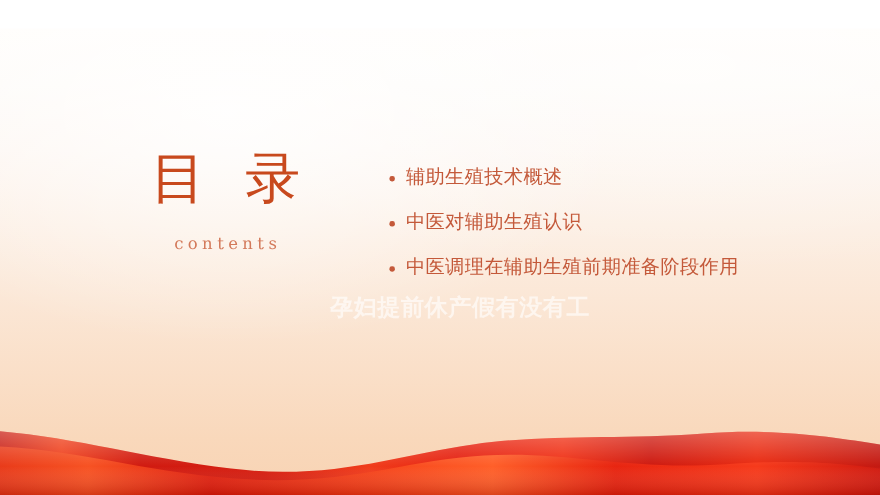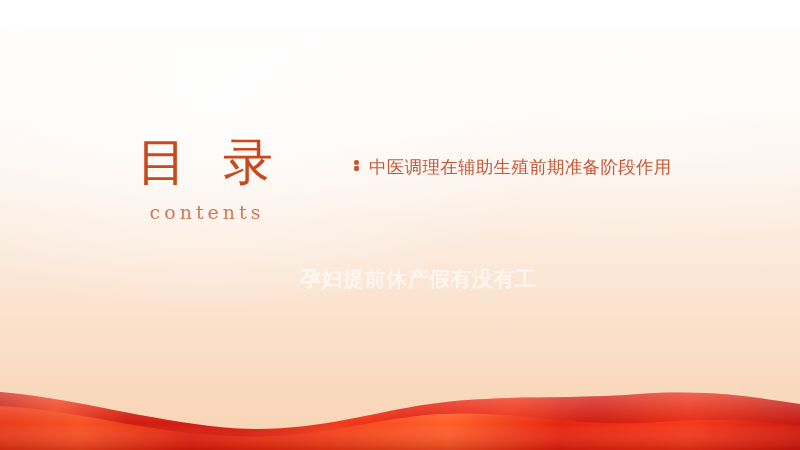--- a/index.html
+++ b/index.html
@@ -75,23 +75,23 @@
     font-family: "DejaVu Serif", "Liberation Serif", serif;
     font-size: 50px;
     letter-spacing: 10px;
     color: #c8491d;
     line-height: 1.12;
     font-weight: 400;
     white-space: nowrap;
     text-indent: 10px;
   }
   .title-sub {
-    margin-top: 11px;
+    margin-top: 22px;
     font-family: "DejaVu Serif", "Liberation Serif", serif;
-    font-size: 19px;
+    font-size: 15px;
     letter-spacing: 4px;
     color: #d3795a;
     font-weight: 400;
     text-indent: 4px;
   }
 
   
   .contents-list {
     position: absolute;
     left: 352px;
@@ -145,23 +145,25 @@
     <div class="bg-bloom"></div>
 
     <div class="title-block">
       <div class="title-main">目  录</div>
       <div class="title-sub">contents</div>
     </div>
 
     <ul class="contents-list">
       <li class="contents-item">
         <span class="bullet-dot"></span>
+        <span>辅助生殖技术概述</span>
       </li>
       <li class="contents-item">
         <span class="bullet-dot"></span>
+        <span>中医对辅助生殖认识</span>
       </li>
       <li class="contents-item">
         <span class="bullet-dot"></span>
         <span>中医调理在辅助生殖前期准备阶段作用</span>
       </li>
     </ul>
 
     <div class="watermark">孕妇提前休产假有没有工</div>
 
     <div class="ribbon-layer">

